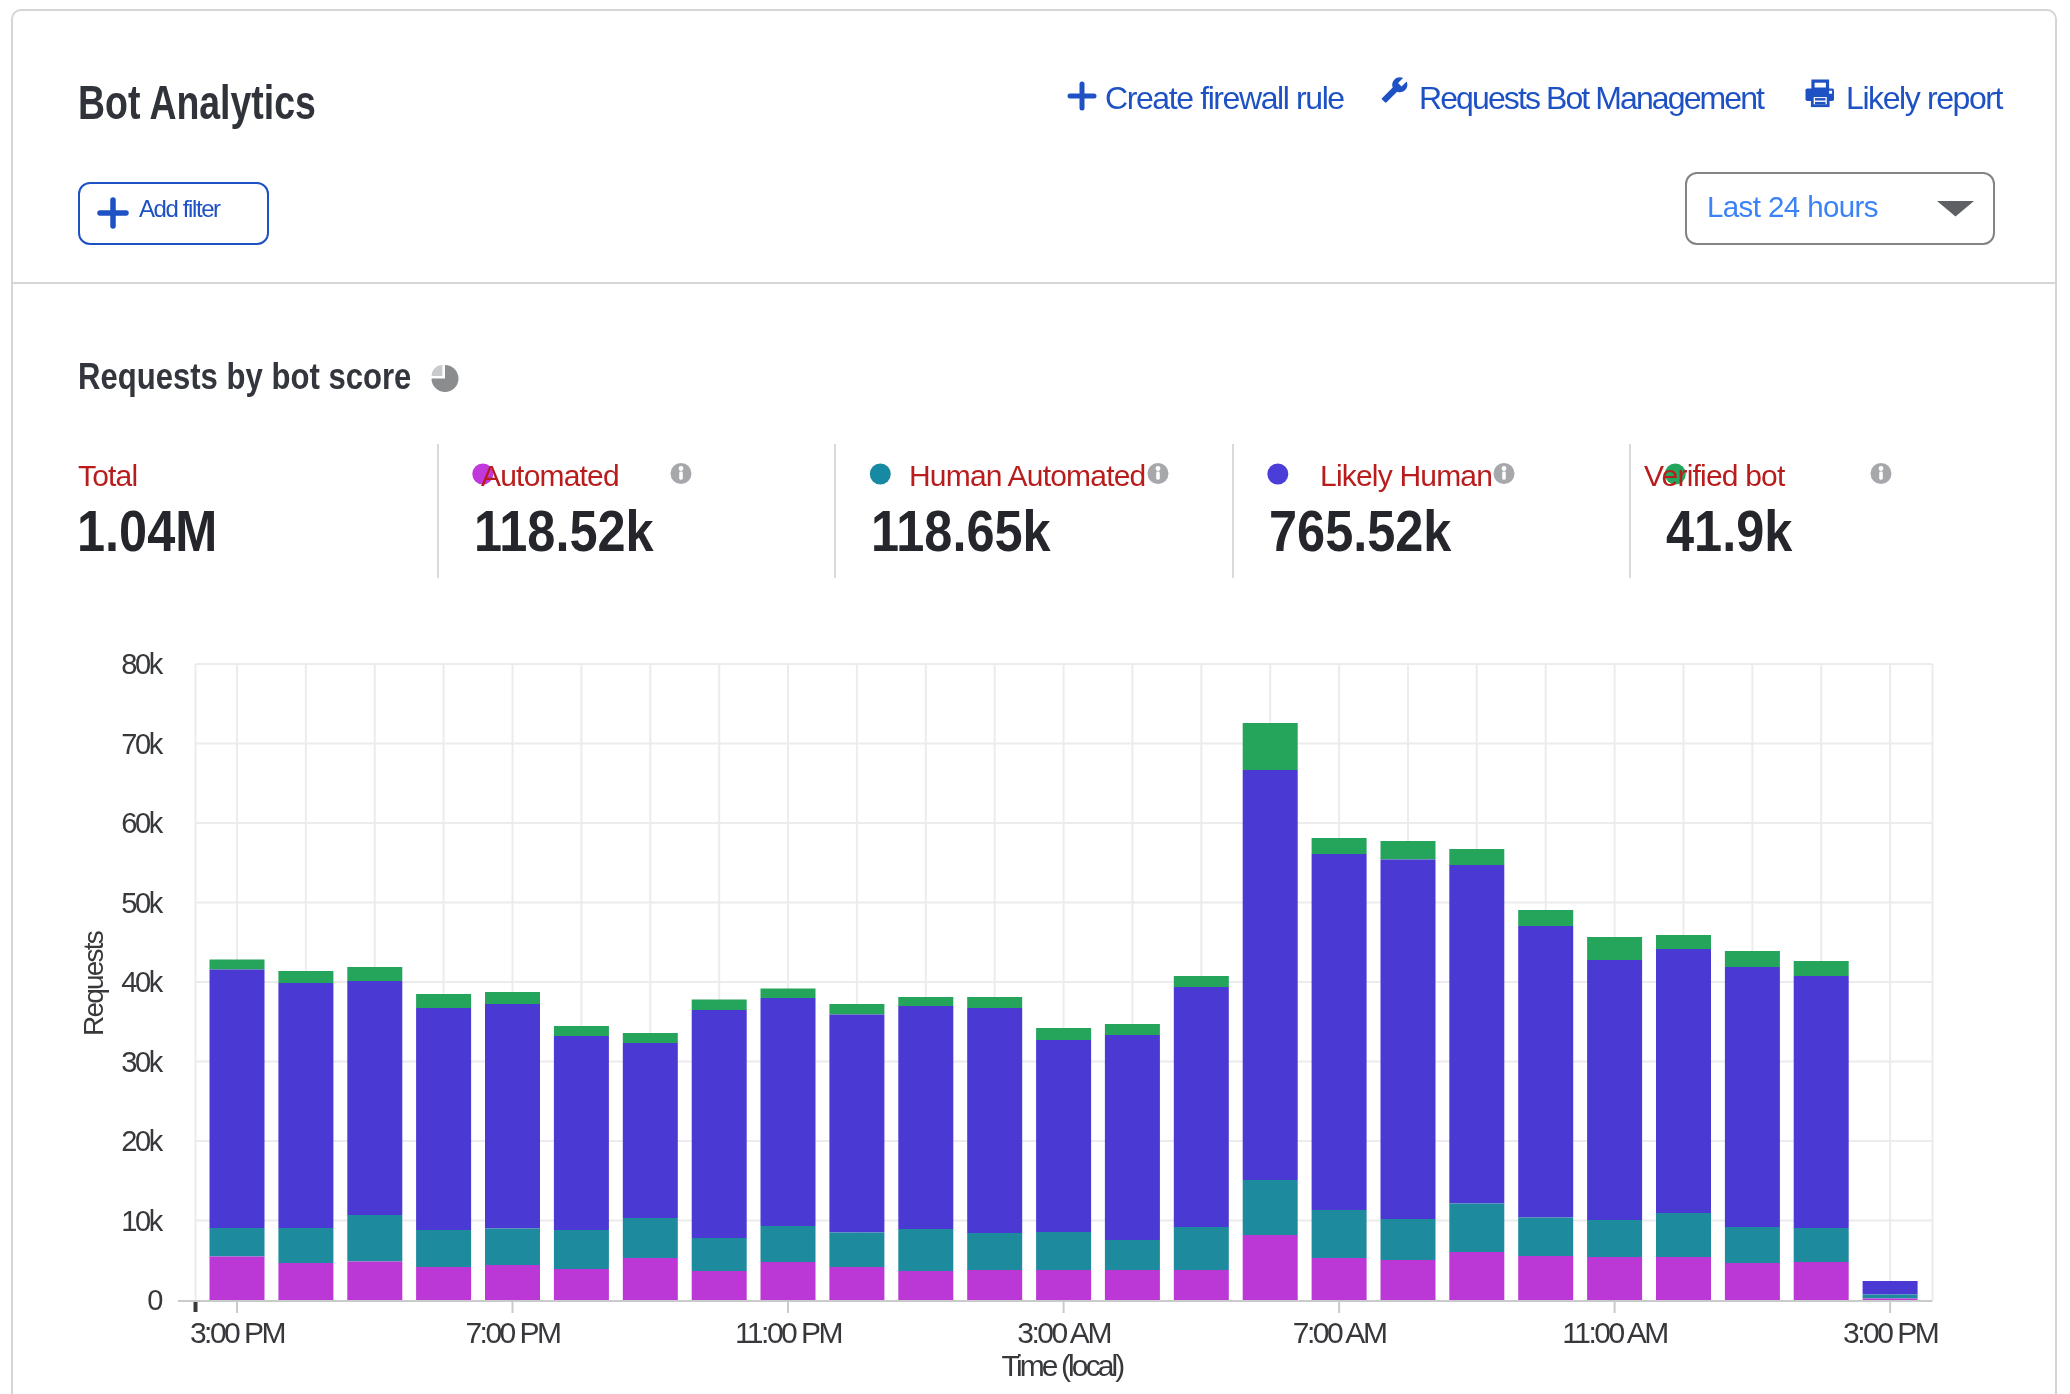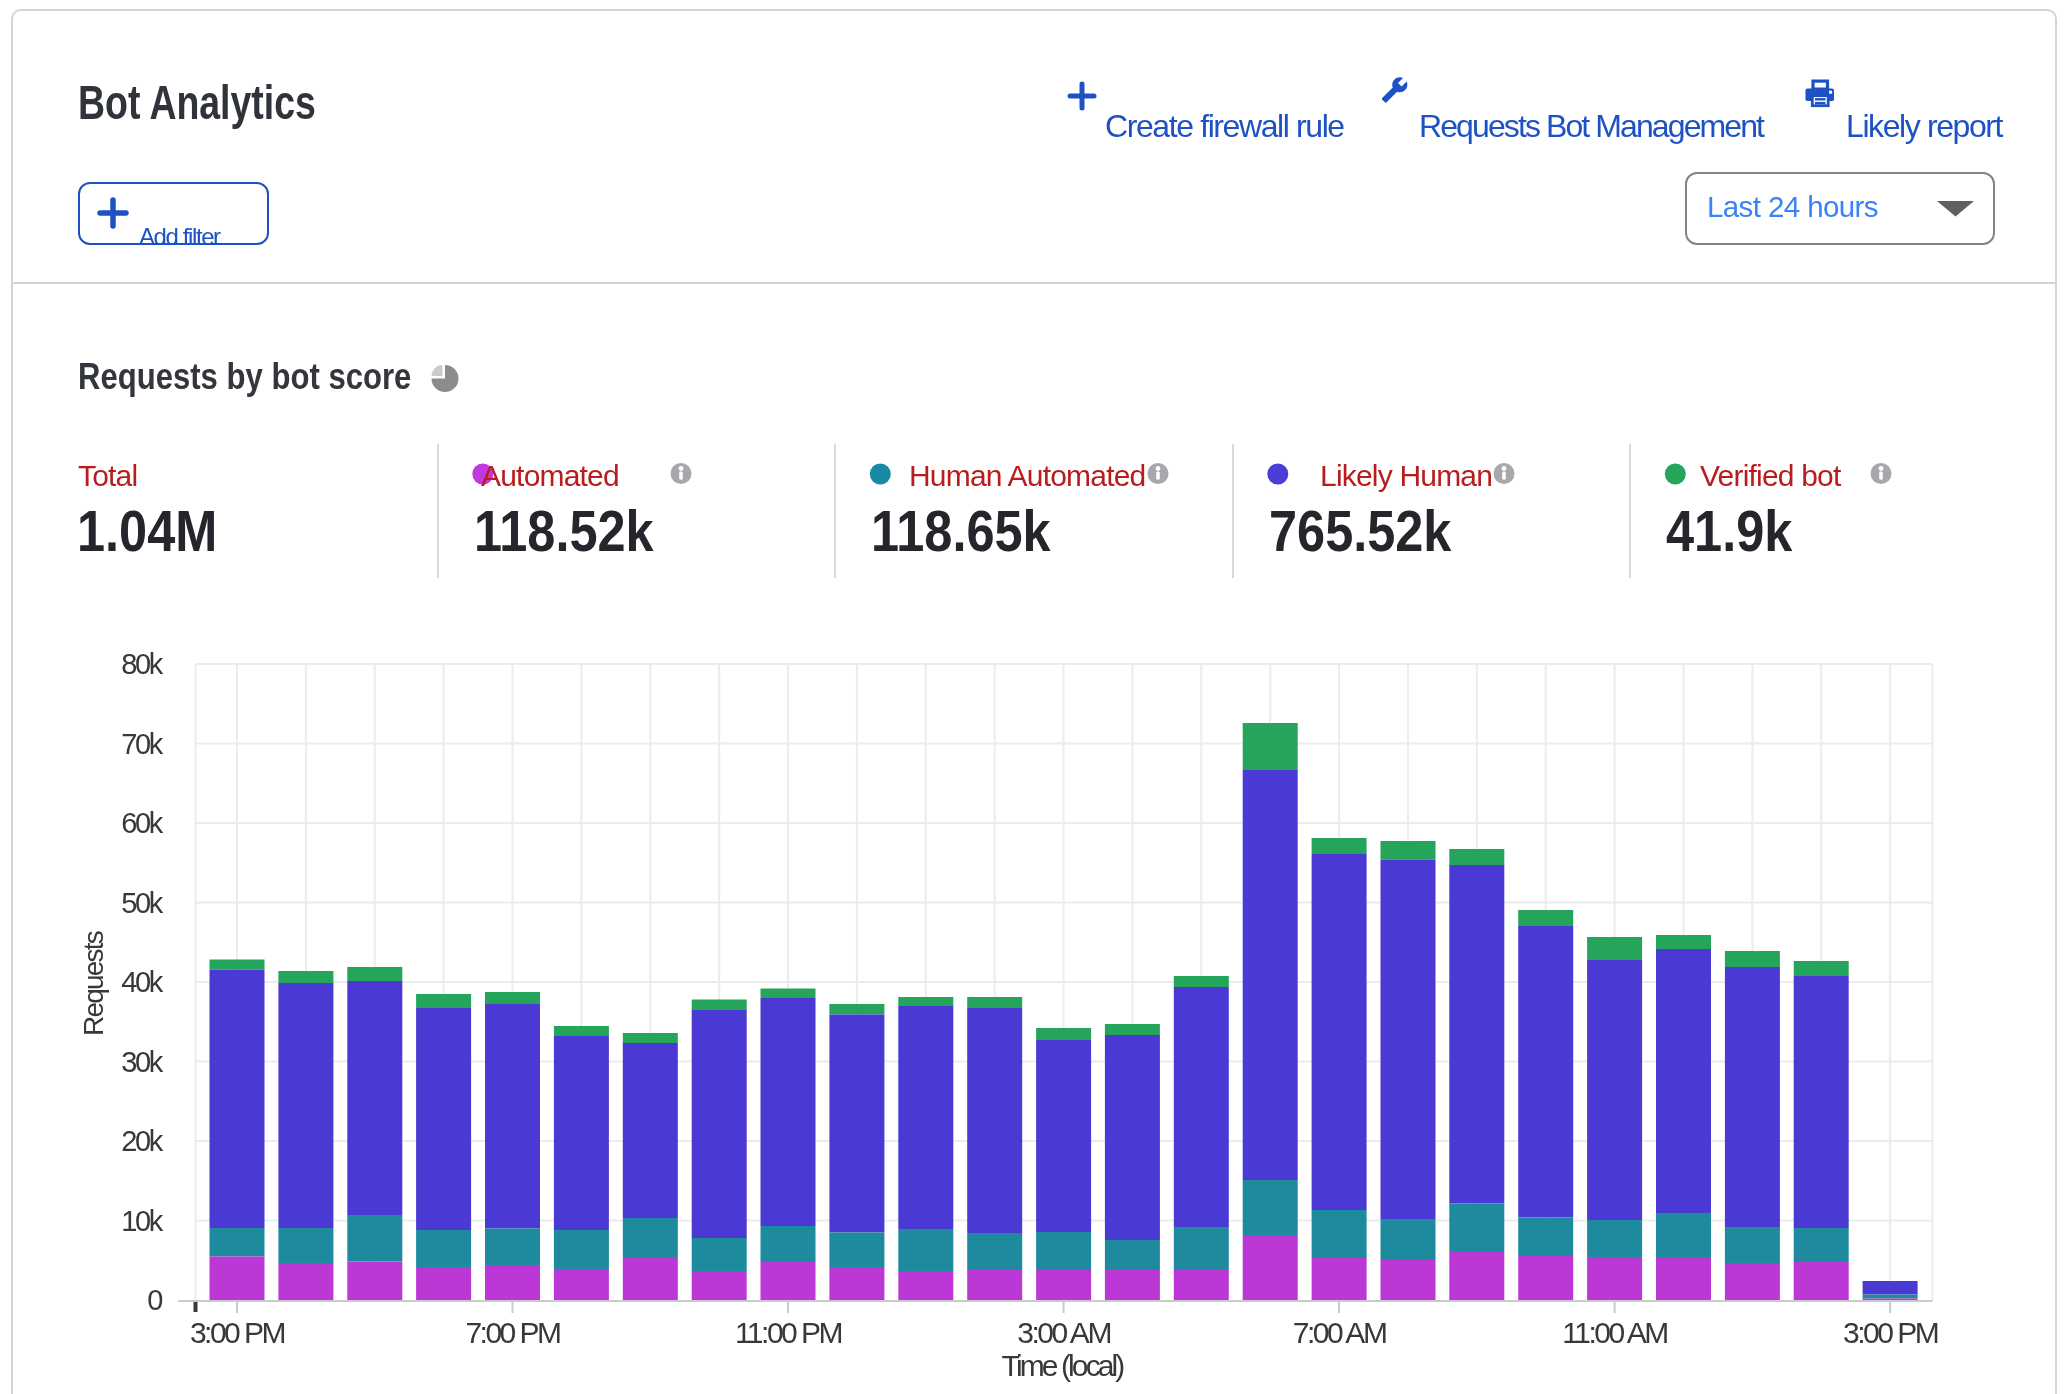--- a/index.html
+++ b/index.html
@@ -2,21 +2,21 @@
 <html><head>
 <meta charset="utf-8">
 <style>
   html,body{margin:0;padding:0;background:#fff;}
   body{width:2070px;height:1394px;position:relative;overflow:hidden;
        font-family:"Liberation Sans",sans-serif;-webkit-font-smoothing:antialiased;}
   .abs{position:absolute;line-height:1;}
   #card{left:11px;top:9px;width:2042px;height:1600px;border:2px solid #d5d5d6;border-radius:10px;}
   #hdiv{left:13px;top:282px;width:2042px;height:2px;background:#d5d5d6;}
   #title{left:78px;top:79px;font-size:48px;font-weight:700;color:#30333a;transform:scaleX(0.78);transform-origin:0 0;white-space:nowrap;}
-  .link{color:#1d51c4;font-size:32px;letter-spacing:-1.4px;white-space:nowrap;margin-top:28px;}
+  .link{color:#1d51c4;font-size:32px;letter-spacing:-1.4px;white-space:nowrap;}
   #lnk1{left:1105px;top:82px;}
   #lnk2{left:1419px;top:82px;}
   #lnk3{left:1846px;top:82px;}
   #addfilter{left:78px;top:182px;width:187px;height:59px;border:2px solid #1d51c4;border-radius:12px;}
   #af-txt{left:139px;top:197px;font-size:24px;color:#1d51c4;letter-spacing:-1.4px;}
   #sel{left:1685px;top:172px;width:306px;height:69px;border:2px solid #828487;border-radius:12px;}
   #sel-txt{left:1707px;top:192px;font-size:29.5px;color:#3b82f6;letter-spacing:-0.6px;}
   #h2{left:78px;top:358px;font-size:37px;font-weight:700;color:#33363c;transform:scaleX(0.84);transform-origin:0 0;white-space:nowrap;}
   .vdiv{top:444px;width:2px;height:134px;background:#d9dadb;}
   .slabel{font-size:30px;color:#b91c1c;top:461px;letter-spacing:-0.8px;white-space:nowrap;}
@@ -93,21 +93,21 @@
 
 <div class="abs vdiv" style="left:437px"></div>
 <div class="abs vdiv" style="left:834px"></div>
 <div class="abs vdiv" style="left:1232px"></div>
 <div class="abs vdiv" style="left:1629px"></div>
 
 <div class="abs slabel" style="left:78px">Total</div>
 <div class="abs slabel" style="left:481px">Automated</div>
 <div class="abs slabel" style="left:909px">Human Automated</div>
 <div class="abs slabel" style="left:1320px">Likely Human</div>
-<div class="abs slabel" style="left:1700px">Verified bot</div>
+<div class="abs slabel" style="left:1644px">Verified bot</div>
 
 <div class="abs sval" style="left:77px">1.04M</div>
 <div class="abs sval" style="left:474px">118.52k</div>
 <div class="abs sval" style="left:871px">118.65k</div>
 <div class="abs sval" style="left:1269px">765.52k</div>
 <div class="abs sval" style="left:1666px">41.9k</div>
 
 <svg class="abs" id="chart" style="left:0;top:0" width="2070" height="1394" viewBox="0 0 2070 1394">
   <g stroke="#ececee" stroke-width="2">
     <line x1="195.5" y1="664" x2="1932.5" y2="664"></line>

